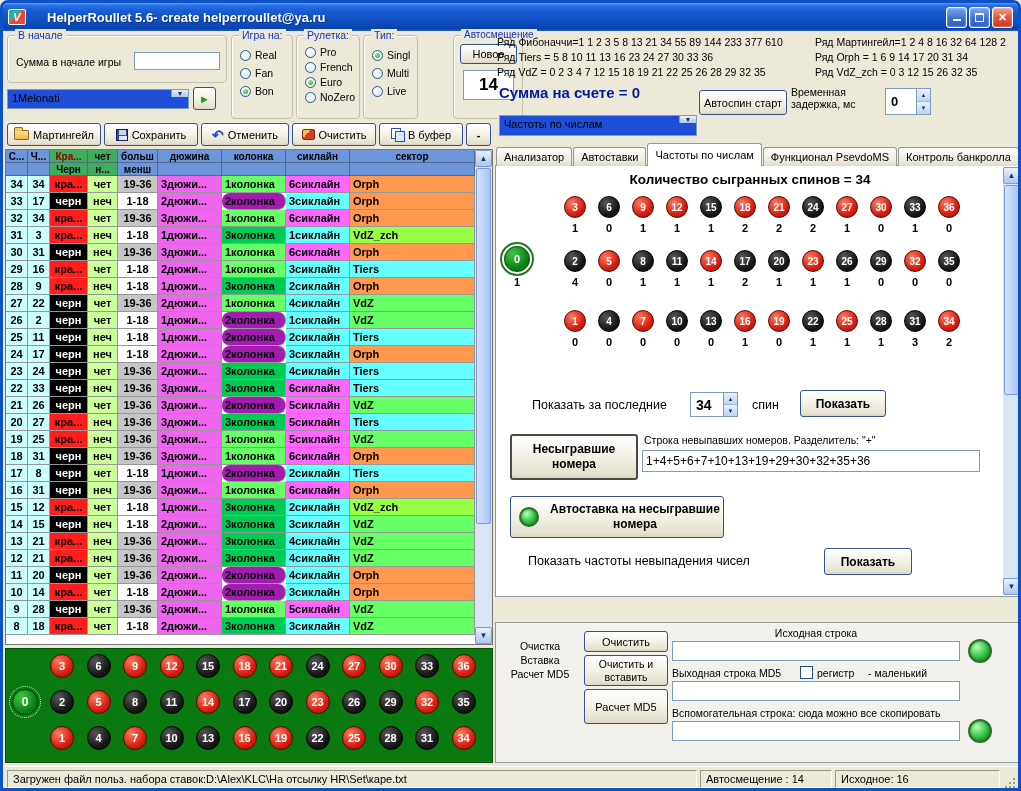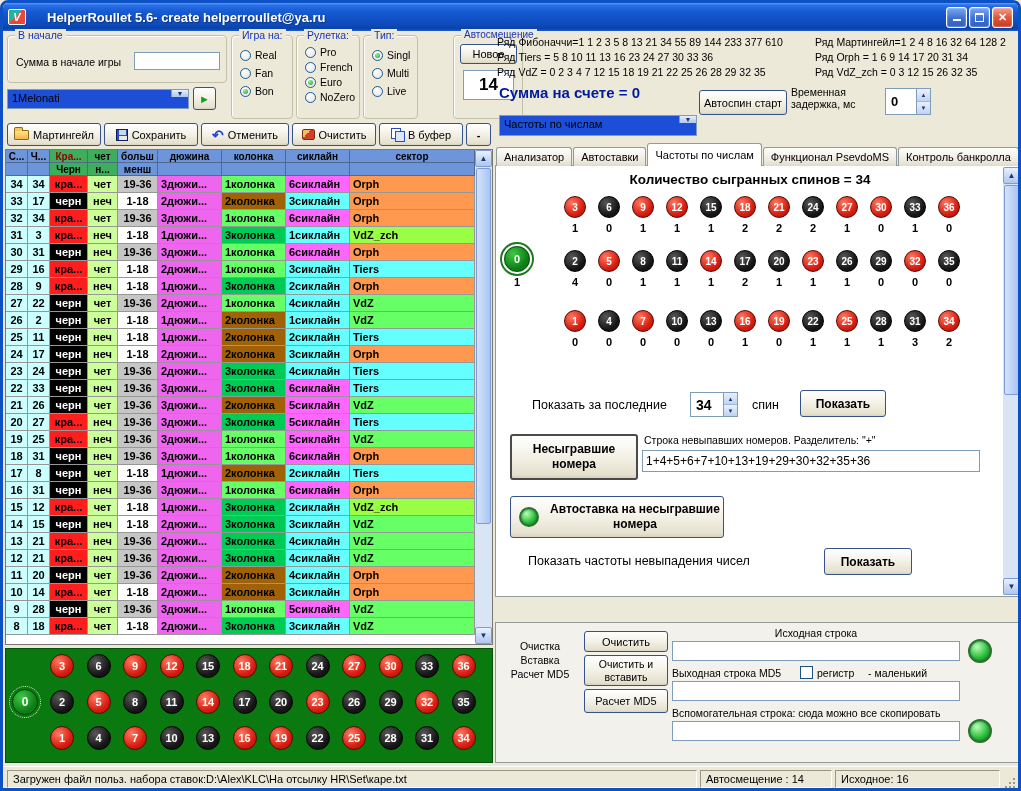--- a/index.html
+++ b/index.html
@@ -55,21 +55,21 @@
   .hcell{height:13px;font-size:10px;font-weight:bold;display:flex;align-items:center;justify-content:center;
     border-right:1px solid #54688C;border-bottom:1px solid #54688C;white-space:nowrap;overflow:hidden;}
   .hc-blue{background:#6C95DB;} .hc-green{background:#3FAE5C;}
   .hc-red-text{color:#8E0000;}
   .tcell{height:17px;font-size:11px;font-weight:bold;display:flex;align-items:center;justify-content:center;
     border-right:1px solid #979797;border-bottom:1px solid #979797;white-space:nowrap;overflow:hidden;}
   .tcell.al{justify-content:flex-start;padding-left:3px;}
   .c-id{background:#CCFFFF;} .c-red{background:#FF1E1E;} .c-black{background:#000;color:#fff;}
   .c-par{background:#CCFF99;} .c-high{background:#C6C6C6;} .c-low{background:#FFF;}
   .c-dozen{background:#EE66EE;}
-  .c-k1{background:#66FF66;} .c-k2{background:#a16207;} .c-k3{background:#00CC55;}
+  .c-k1{background:#66FF66;} .c-k2{background:#a21caf;border-radius:8px;} .c-k3{background:#00CC55;}
   .c-six-c{background:#66FFFF;} .c-six-m{background:#FF66FF;}
   .c-sec-Orph{background:#FF9950;} .c-sec-Tiers{background:#66FFFF;} .c-sec-VdZ{background:#66FF66;} .c-sec-VdZzch{background:#99FF44;}
   
   .vscroll{position:absolute;width:17px;background:#D9E4F5;}
   .sarrow{position:absolute;left:0;width:17px;height:17px;border:1px solid #7E9CD4;border-radius:2px;color:#16396F;font-size:8px;
     background:linear-gradient(180deg,#EAF1FD,#C5D6F3 60%,#AFC7EE);display:flex;align-items:center;justify-content:center;}
   .sarrow.up{top:0;} .sarrow.down{bottom:0;}
   .sthumb{position:absolute;left:1px;width:15px;background:linear-gradient(90deg,#D4E2FA,#A8C6F2);border:1px solid #7E9CD4;border-radius:2px;}
   
   #felt{position:absolute;left:2px;top:617px;width:488px;height:115px;background:#0A7A10;border:1px solid #05520A;}
@@ -761,21 +761,21 @@
         <div class="sarrow up">▲</div>
         <div class="sthumb" style="top:18px;height:210px;"></div>
         <div class="sarrow down">▼</div>
       </div>
     </div>
 
     <div id="md5-panel">
       <div class="lbl" style="left:8px;top:16px;width:72px;text-align:center;line-height:14px;white-space:normal;">Очистка Вставка Расчет MD5</div>
       <div class="btn" style="left:88px;top:8px;width:84px;height:21px;">Очистить</div>
       <div class="btn" style="left:88px;top:32px;width:84px;height:31px;font-size:10.5px;white-space:normal;text-align:center;line-height:13px;">Очистить и вставить</div>
-      <div class="btn" style="left:88px;top:66px;width:84px;height:24px;">Расчет MD5</div>
+      <div class="btn" style="left:88px;top:66px;width:84px;height:35px;">Расчет MD5</div>
 
       <div class="lbl" style="left:176px;top:4px;width:288px;text-align:center;">Исходная строка</div>
       <input class="tin" style="left: 176px; top: 18px; width: 288px; height: 20px;" value="">
       <div class="ledbox" style="left:472px;top:16px;"></div>
 
       <div class="lbl" style="left:176px;top:44px;">Выходная строка MD5</div>
       <span class="checkbox" style="left:304px;top:43px;"></span>
       <div class="lbl" style="left:321px;top:44px;">регистр</div>
       <div class="lbl" style="left:372px;top:44px;">- маленький</div>
       <input class="tin" style="left: 176px; top: 58px; width: 288px; height: 20px;" value="">

